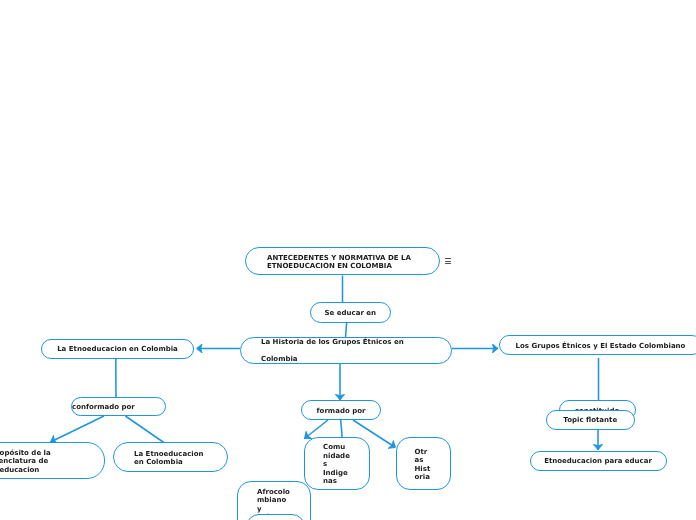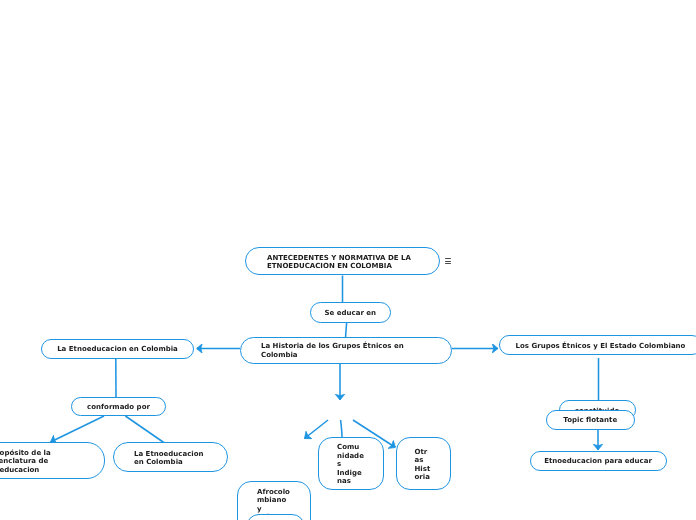--- a/index.html
+++ b/index.html
@@ -18,31 +18,31 @@
   .menu-icon i:nth-child(1){top:0;}
   .menu-icon i:nth-child(2){top:2.9px;}
   .menu-icon i:nth-child(3){top:5.1px;}
 
   .n-root{left:245px;top:247px;width:195px;height:27.5px;border-radius:14px;
           padding-left:21px;}
   .n-root .lbl{width:150px;}
   .n-sedivide{left:309.8px;top:302px;width:81px;height:20.5px;border-radius:10.5px;justify-content:center;}
   .n-etnocol{left:41px;top:338.5px;width:153px;height:20px;border-radius:11px;justify-content:center;}
   .n-historia{left:240px;top:337px;width:212px;height:26.5px;border-radius:13.5px;padding-left:20px;}
-  .n-historia .lbl{width:178px;line-height:9px;top:0.6px;}
+  .n-historia .lbl{width:178px;line-height:17px;top:0.6px;}
   .n-grupos{left:499px;top:335px;width:203px;height:20px;border-radius:10px;justify-content:center;}
-  .n-conformado{left:71px;top:397px;width:95px;height:19px;border-radius:10px;justify-content:center;}
+  .n-conformado{left:71px;top:397px;width:95px;height:19px;border-radius:10px;}
   .n-formado{left:301px;top:400px;width:80px;height:20px;border-radius:10px;justify-content:center;}
   .n-proposito{left:-37.5px;top:442px;width:142px;height:36.5px;border-radius:18px;padding-left:18px;}
   .n-proposito .lbl{width:110px;}
   .n-etnocol2{left:113px;top:442px;width:115px;height:30px;border-radius:15px;padding-left:20px;}
   .n-etnocol2 .lbl{width:80px;}
   .n-afro{left:237px;top:437px;width:74px;height:53.5px;border-radius:14px;padding-left:19px;margin-top:44px;}
   .n-afro .lbl{width:34px;}
-  .n-comunidades{left:318px;top:437px;width:65.5px;height:52.5px;border-radius:14px;padding-left:18px;}
+  .n-comunidades{left:304px;top:437px;width:65.5px;height:52.5px;border-radius:14px;padding-left:18px;}
   .n-comunidades .lbl{width:27px;}
   .n-otras{left:395.5px;top:437px;width:55px;height:53px;border-radius:14px;padding-left:18px;}
   .n-otras .lbl{width:16px;}
   .n-constituido{left:558.5px;top:400px;width:77px;height:19.5px;border-radius:10px;justify-content:center;}
   .n-topic{left:546px;top:409.5px;width:88.5px;height:20px;border-radius:10px;justify-content:center;}
   .n-educar{left:529.5px;top:450.5px;width:137px;height:20px;border-radius:10px;justify-content:center;}
   .n-bottom{left:245.5px;top:514px;width:59px;height:26px;border-radius:13px;justify-content:center;}
 </style>
 </head>
 <body>
@@ -97,20 +97,23 @@
   </div>
 
   <div class="node n-grupos">
     <span class="lbl">Los Grupos Étnicos y El Estado Colombiano</span>
   </div>
 
   <div class="node n-conformado">
     <span class="lbl">conformado por</span>
   </div>
 
+  <div class="node n-formado">
+    <span class="lbl">formado por</span>
+  </div>
 
   <div class="node n-proposito">
     <span class="lbl">El propósito de la nomenclatura de etnoeducacion</span>
   </div>
 
   <div class="node n-etnocol2">
     <span class="lbl">La Etnoeducacion en Colombia</span>
   </div>
 
   <div class="node n-afro">

